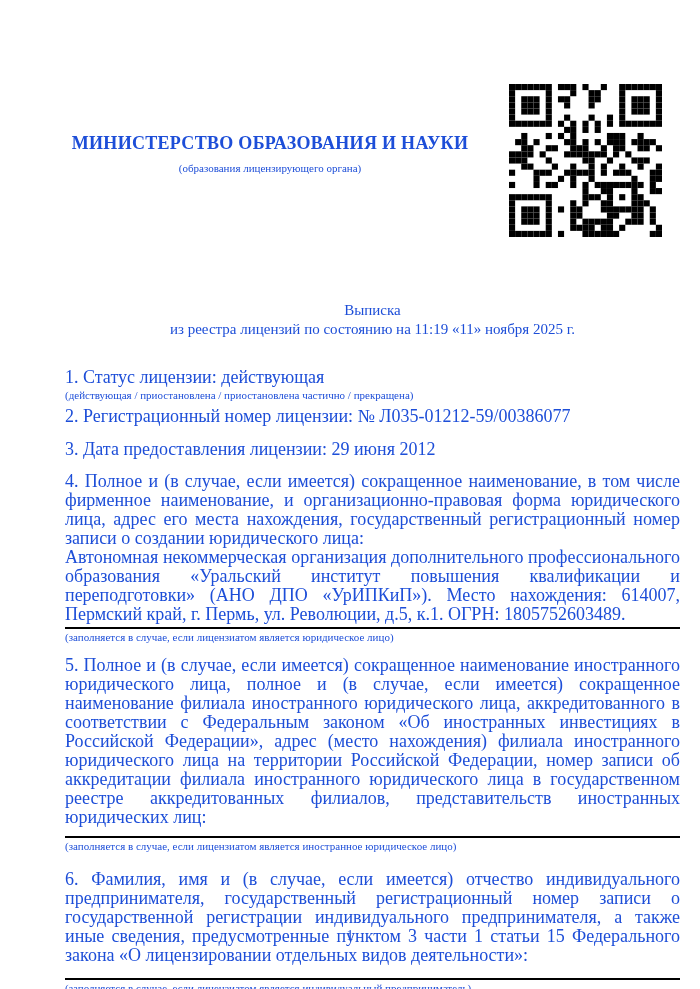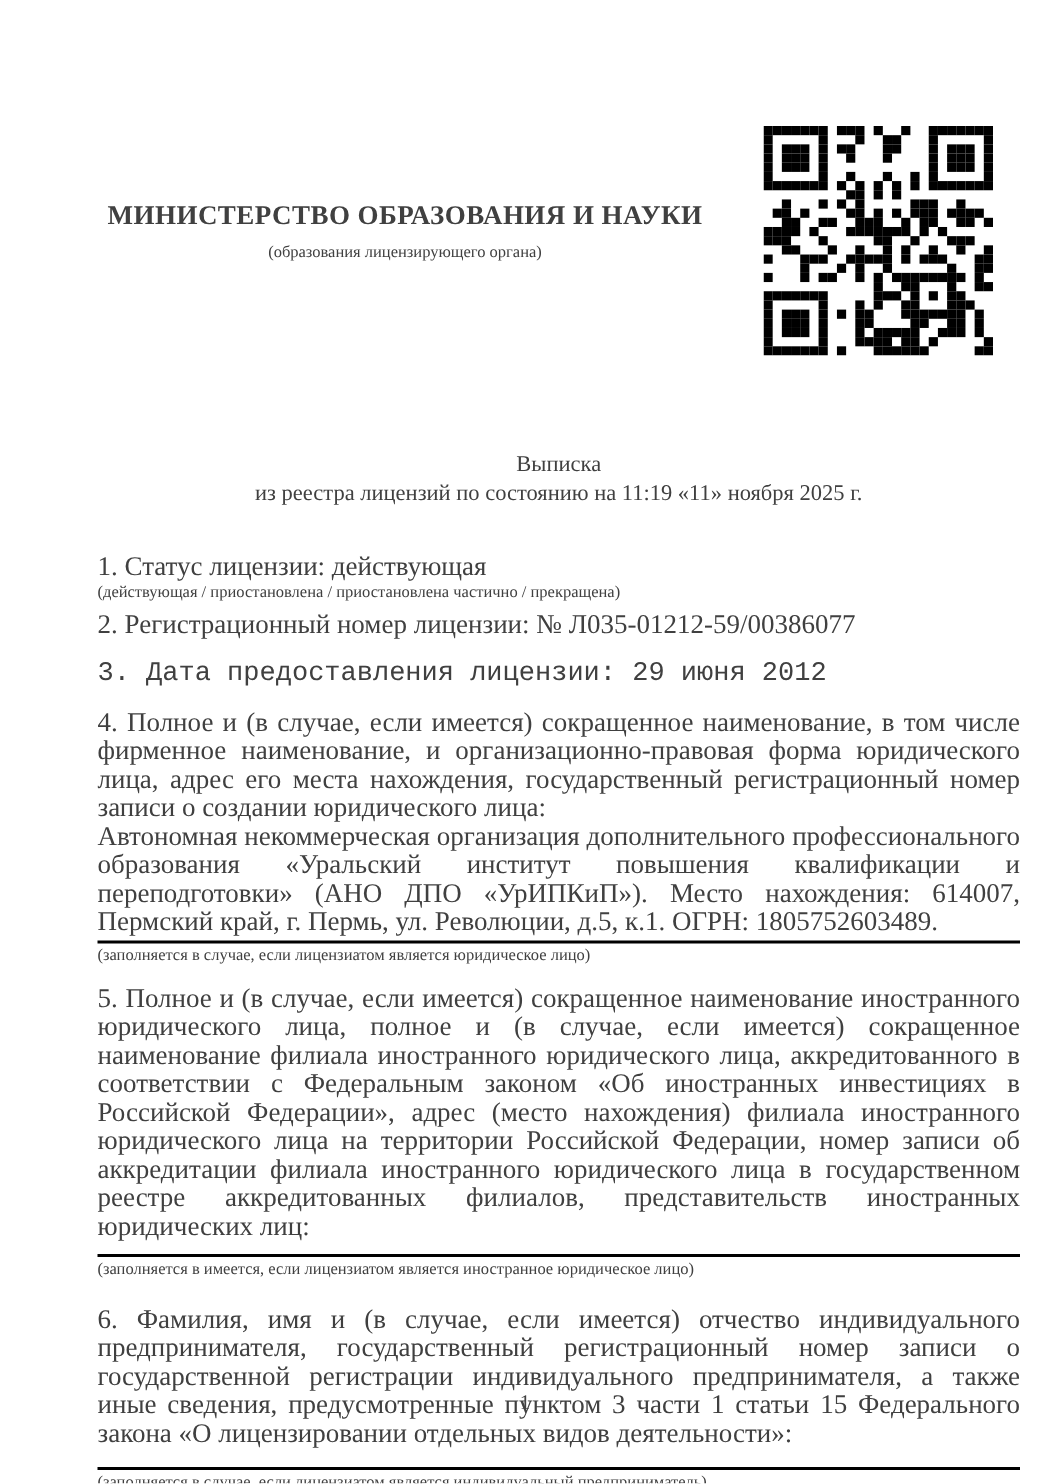--- a/index.html
+++ b/index.html
@@ -1,37 +1,37 @@
 <!DOCTYPE html>
 <html><head>
 <meta charset="utf-8">
 <style>
   html, body { margin: 0; padding: 0; background: #ffffff; }
   .page {
     width: 700px; height: 989px;
-    background: #ffffff; color: #404040;
+    background: #ffffff; color: #1d4ed8;
     font-family: "Liberation Serif", serif;
     overflow: hidden; position: relative;
   }
   .header-row { display: flex; align-items: flex-start; padding: 84px 38px 0 50px; }
   .header-left { width: 440px; padding-top: 46px; text-align: center; }
   .ministry { font-weight: bold; font-size: 18px; line-height: 27px; letter-spacing: 0.3px; }
   .org-caption { font-size: 11px; line-height: 13px; margin-top: 5px; }
   .qr { margin-left: auto; width: 153px; height: 153px; }
   .qr svg { width: 153px; height: 153px; display: block; }
   .content { padding: 0 20px 0 65px; }
   .doc-title { text-align: center; margin-top: 64px; font-size: 15px; line-height: 19px; }
   .item { font-size: 18px; line-height: 19px; margin: 0; }
   .para { text-align: justify; }
   .caption { font-size: 11px; line-height: 14px; padding-right: 70px; margin: 0; }
   .fill-line { border-bottom: 2px solid #000000; height: 0; }
   .mt-i1 { margin-top: 29px; }
   .mt-cap { margin-top: 1px; }
   .mt-i2 { margin-top: 5px; }
-  .mt-i3 { margin-top: 14px; font-family: Liberation Mono, monospace; }
+  .mt-i3 { margin-top: 14px; }
   .mt-i4 { margin-top: 13px; }
   .mt-line4 { margin-top: 3px; }
   .mt-i5 { margin-top: 12px; }
   .mt-line5 { margin-top: 9px; }
   .mt-i6 { margin-top: 17px; }
   .mt-line6 { margin-top: 13px; }
   .mt-i7 { margin-top: 24px; }
   .page-number { position: absolute; bottom: 45px; left: 0; right: 0; text-align: center; font-size: 14px; }
 </style>
 </head>
@@ -359,21 +359,21 @@
 
     <p class="item mt-i3">3. Дата предоставления лицензии: 29 июня 2012</p>
 
     <p class="item para mt-i4">4. Полное и (в случае, если имеется) сокращенное наименование, в том числе фирменное наименование, и организационно-правовая форма юридического лица, адрес его места нахождения, государственный регистрационный номер записи о создании юридического лица:</p>
     <p class="item para">Автономная некоммерческая организация дополнительного профессионального образования «Уральский институт повышения квалификации и переподготовки» (АНО ДПО «УрИПКиП»). Место нахождения: 614007, Пермский край, г. Пермь, ул. Революции, д.5, к.1. ОГРН: 1805752603489.</p>
     <div class="fill-line mt-line4"></div>
     <p class="caption mt-cap">(заполняется в случае, если лицензиатом является юридическое лицо)</p>
 
     <p class="item para mt-i5">5. Полное и (в случае, если имеется) сокращенное наименование иностранного юридического лица, полное и (в случае, если имеется) сокращенное наименование филиала иностранного юридического лица, аккредитованного в соответствии с Федеральным законом «Об иностранных инвестициях в Российской Федерации», адрес (место нахождения) филиала иностранного юридического лица на территории Российской Федерации, номер записи об аккредитации филиала иностранного юридического лица в государственном реестре аккредитованных филиалов, представительств иностранных юридических лиц:</p>
     <div class="fill-line mt-line5"></div>
-    <p class="caption mt-cap">(заполняется в имеется, если лицензиатом является иностранное юридическое лицо)</p>
+    <p class="caption mt-cap">(заполняется в случае, если лицензиатом является иностранное юридическое лицо)</p>
 
     <p class="item para mt-i6">6. Фамилия, имя и (в случае, если имеется) отчество индивидуального предпринимателя, государственный регистрационный номер записи о государственной регистрации индивидуального предпринимателя, а также иные сведения, предусмотренные пунктом 3 части 1 статьи 15 Федерального закона «О лицензировании отдельных видов деятельности»:</p>
     <div class="fill-line mt-line6"></div>
     <p class="caption mt-cap">(заполняется в случае, если лицензиатом является индивидуальный предприниматель)</p>
 
     <p class="item mt-i7">7. Идентификационный номер налогоплательщика: 5904988880</p>
 
   </div>
 
   <div class="page-number">1</div>

